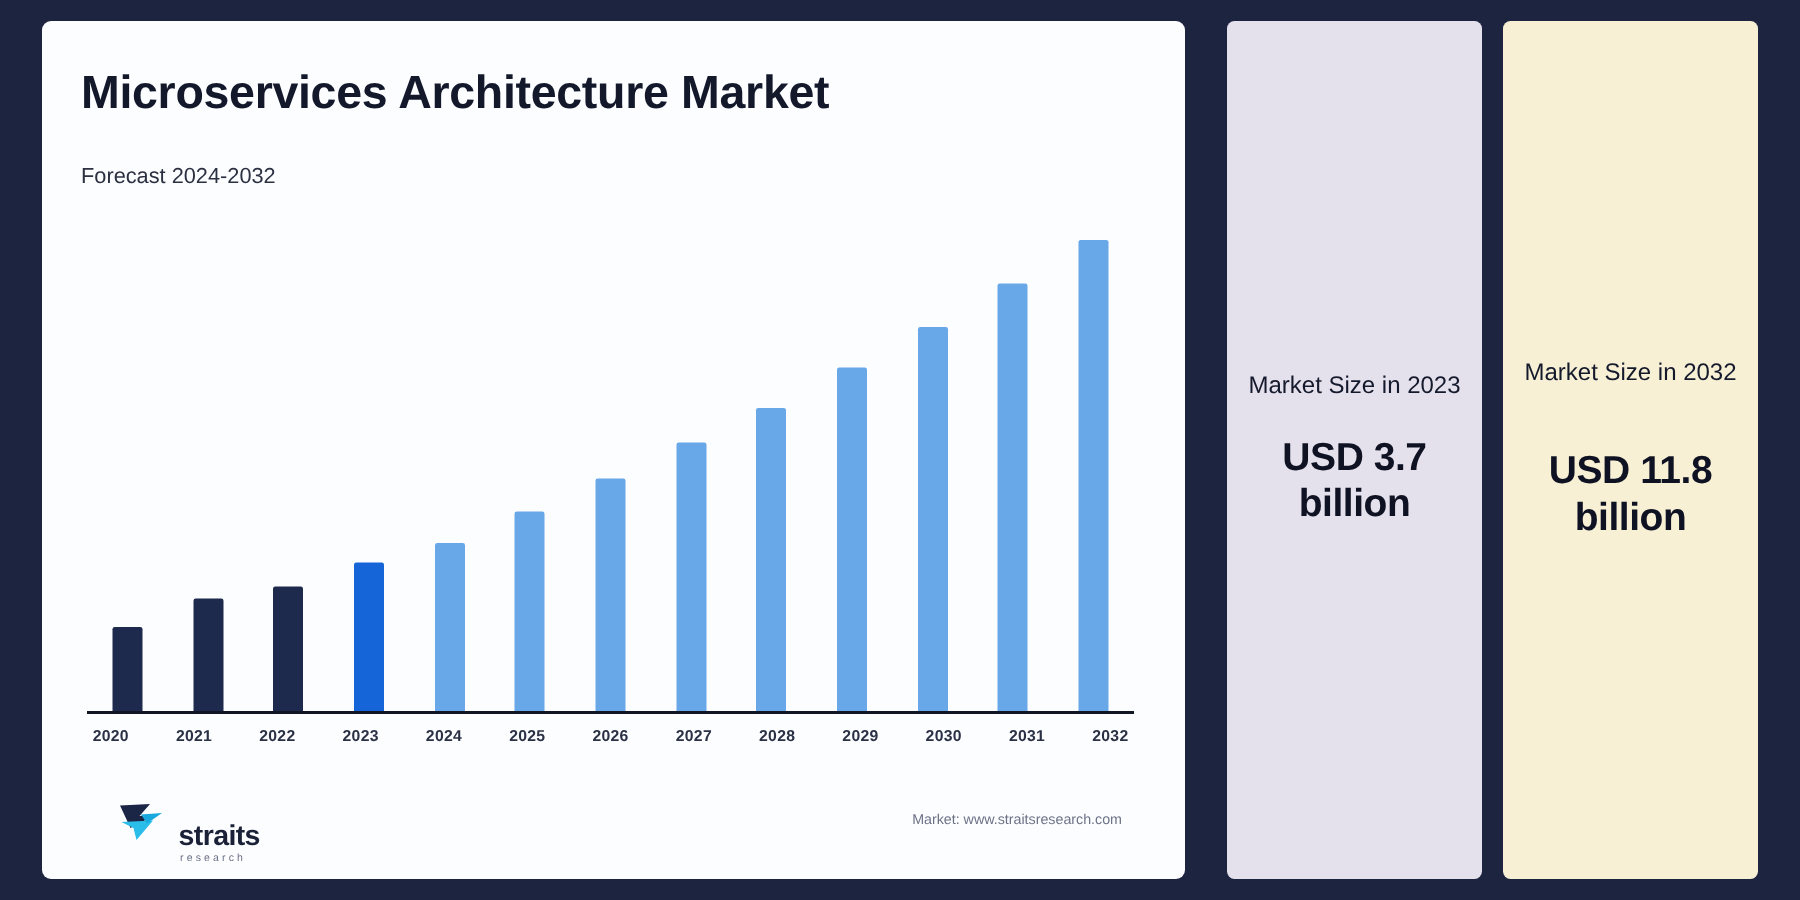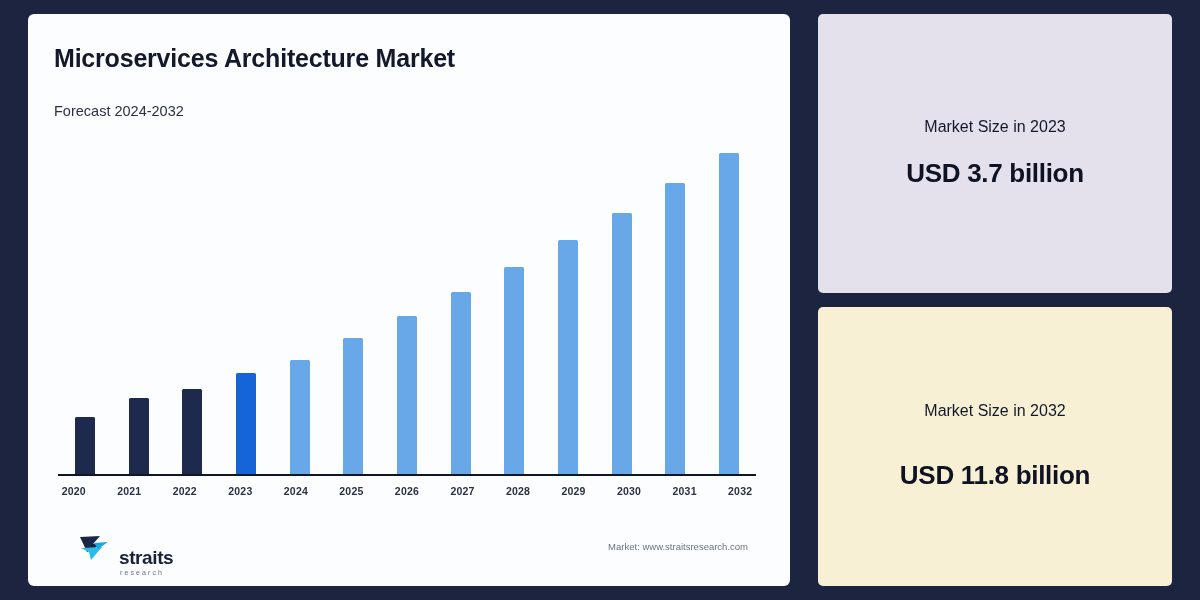--- a/index.html
+++ b/index.html
@@ -22,21 +22,21 @@
   .chart-panel {
     flex:0 0 762px;
     background:#fcfdff;
     border-radius:6px;
     position:relative;
     padding:24px 26px 14px 26px;
     display:flex;
     flex-direction:column;
   }
   .panel-title {
-    font-size:25px;
+    font-size:31px;
     font-weight:bold;
     color:#13182b;
     letter-spacing:-0.2px;
     margin-top:6px;
   }
   .panel-subtitle {
     font-size:14.5px;
     color:#2c3142;
     margin-top:30px;
   }
@@ -82,21 +82,21 @@
     background:#69a8e8;
   }
   .bar.hist { background:#1d2a4d; }
   .bar.base { background:#1565d8; }
   .xlabels {
     position:absolute;
     left:4px; right:8px;
     bottom:16px;
     height:26px;
     display:flex;
-    justify-content:flex-start;
+    justify-content:flex-end;
     align-items:center;
     gap:24px;
   }
   .xlabel {
     flex:1 1 0;
     text-align:center;
     font-size:10.5px;
     font-weight:bold;
     color:#2b3145;
     letter-spacing:0.2px;
@@ -124,21 +124,20 @@
   .source {
     font-size:9.5px;
     color:#6d7387;
     padding-right:14px;
   }
 
   
   .stats {
     flex:1 1 auto;
     display:flex;
-    flex-direction:column;
     gap:14px;
   }
   .stat-card {
     flex:1 1 0;
     border-radius:5px;
     display:flex;
     flex-direction:column;
     align-items:center;
     justify-content:center;
     gap:22px;

